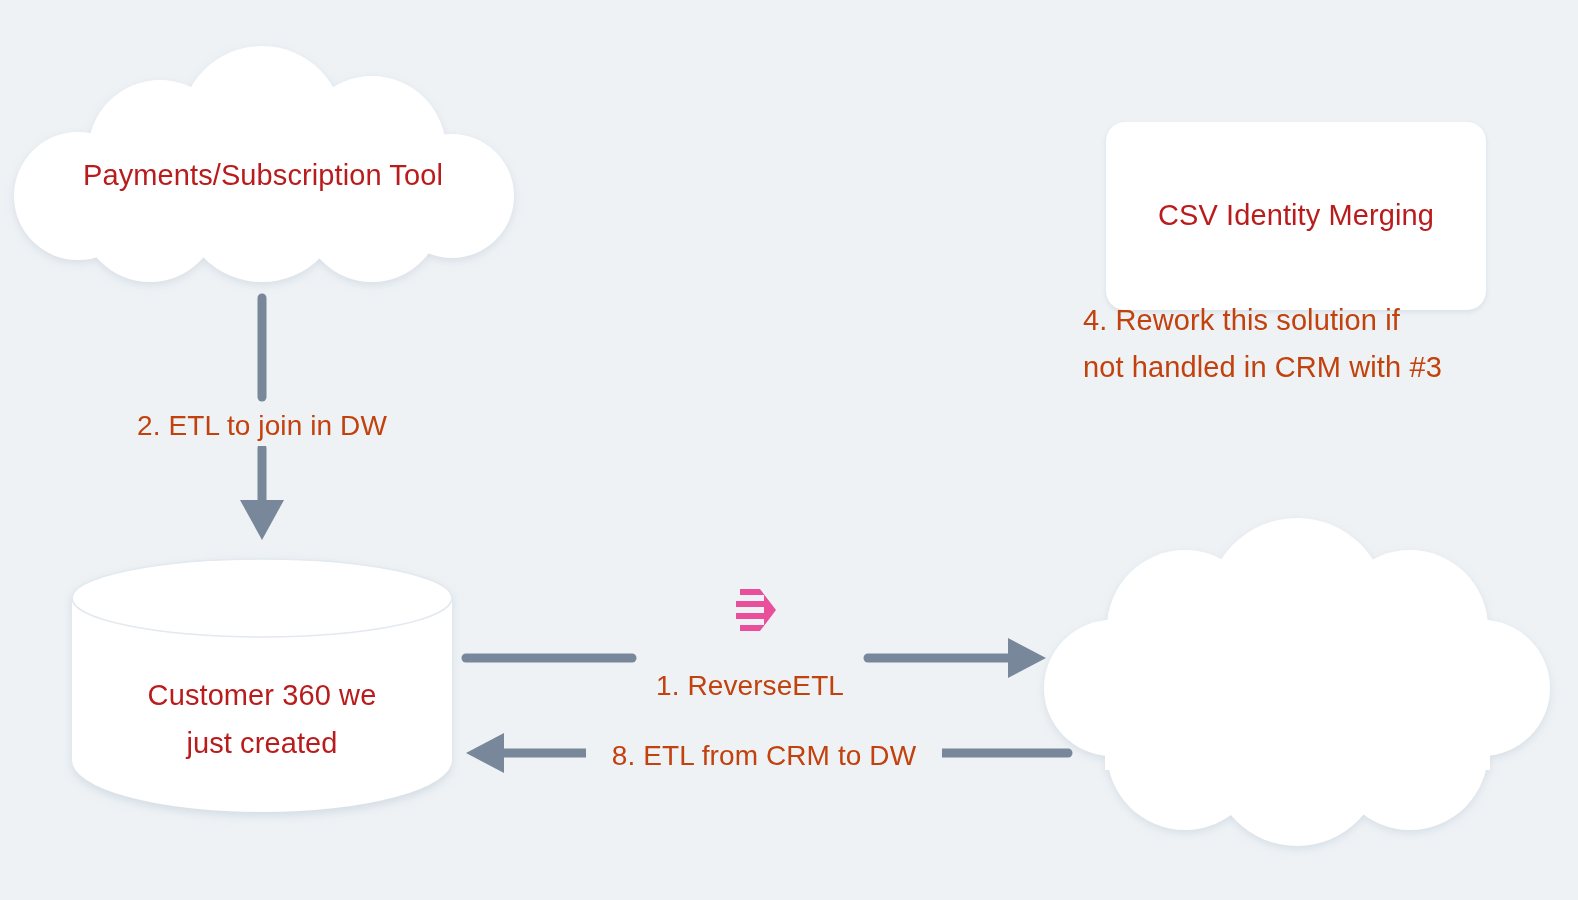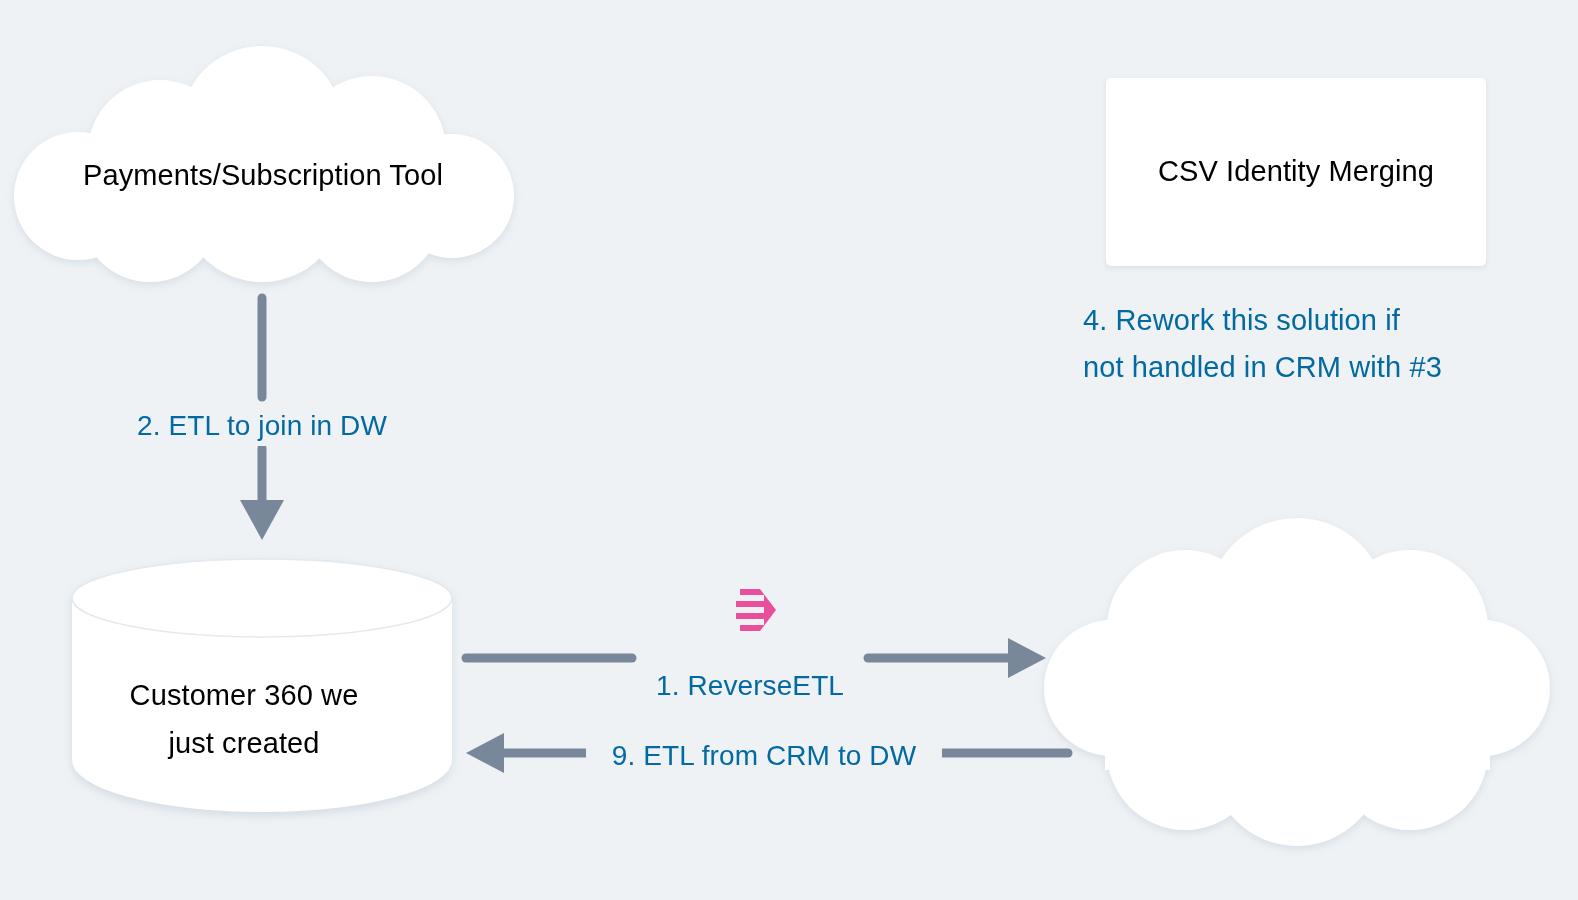--- a/index.html
+++ b/index.html
@@ -10,59 +10,60 @@
   #canvas {
     position: relative;
     width: 1578px;
     height: 900px;
     background: #eef2f5;
     font-family: "Liberation Sans", sans-serif;
     overflow: hidden;
   }
   .node-label {
     position: absolute;
-    color: #000000;
+    color: #b91c1c;
     font-size: 29px;
     line-height: 1.65;
     text-align: center;
     white-space: pre-line;
     pointer-events: none;
     letter-spacing: 0.1px;
   }
   .edge-label {
     position: absolute;
-    color: #0369a1;
+    color: #c2410c;
     font-size: 28px;
     line-height: 1.0;
     text-align: center;
     background: #eef2f5;
     white-space: nowrap;
     letter-spacing: 0.1px;
   }
   .note-text {
     position: absolute;
-    color: #0369a1;
+    color: #c2410c;
     font-size: 29px;
     line-height: 1.62;
     text-align: left;
     white-space: pre-line;
     letter-spacing: 0.1px;
   }
   .svg-layer {
     position: absolute;
     left: 0;
     top: 0;
     width: 1578px;
     height: 900px;
   }
   .box-node {
     position: absolute;
     background: #ffffff;
-    border-radius: 5px;
+    border-radius: 19px;
     box-shadow: 0 2px 5px rgba(120,140,160,0.18);
+    margin-top: 44px;
   }
   .box-node .node-label {
     position: static;
     display: flex;
     align-items: center;
     justify-content: center;
     width: 100%;
     height: 100%;
   }
   .ht-logo {
@@ -136,26 +137,26 @@
       <path d="M 24 0 L 40 21 L 24 42 L 4 42 L 4 36 L 28 36 L 28 30 L 0 30 L 0 24 L 28 24 L 28 18 L 0 18 L 0 12 L 28 12 L 28 6 L 4 6 L 4 0 Z" fill="#e94f9a"></path>
     </g>
   </svg>
 
   <div class="node-label" style="left:28px; top:152px; width:470px;">Payments/Subscription Tool</div>
 
   <div class="box-node" style="left:1106px; top:78px; width:380px; height:188px;">
     <div class="node-label">CSV Identity Merging</div>
   </div>
 
-  <div class="node-label" style="left:64px; top:672px; width:360px;">Customer 360 we
+  <div class="node-label" style="left:82px; top:672px; width:360px;">Customer 360 we
 just created</div>
 
 
   <div class="edge-label" style="left:632px; top:643px; width:236px; padding:4px 0;margin-top:25px;">1. ReverseETL</div>
 
   <div class="edge-label" style="left:106px; top:406px; width:312px; padding:6px 0;">2. ETL to join in DW</div>
 
-  <div class="edge-label" style="left:586px; top:738px; width:356px; padding:4px 0;">9. ETL from CRM to DW</div>
+  <div class="edge-label" style="left:586px; top:738px; width:356px; padding:4px 0;">8. ETL from CRM to DW</div>
 
   <div class="note-text" style="left:1083px; top:297px; width:440px;">4. Rework this solution if
 not handled in CRM with #3</div>
 
 </div>
 
 </body></html>

